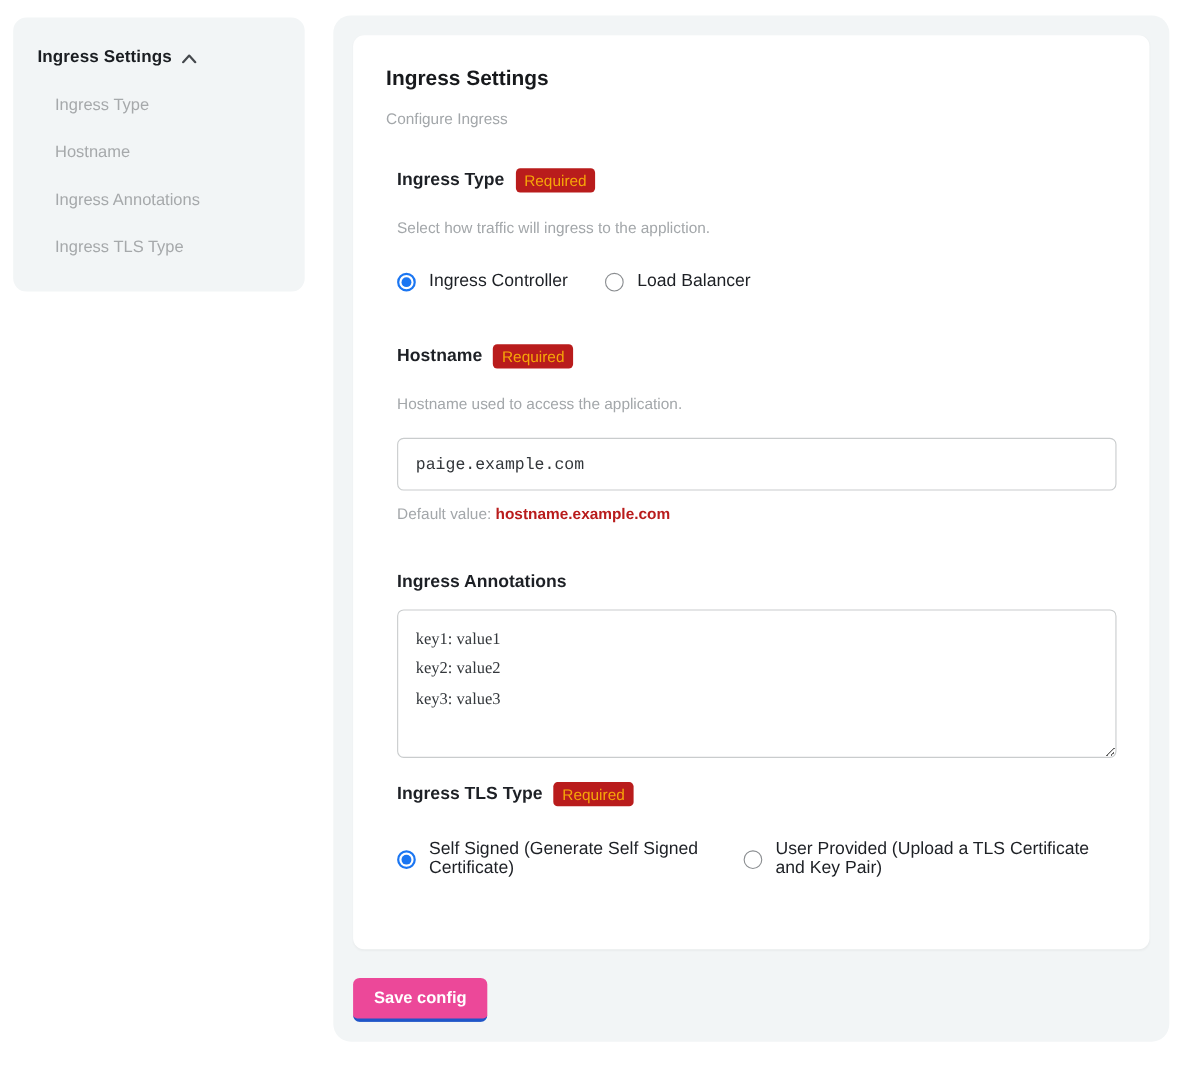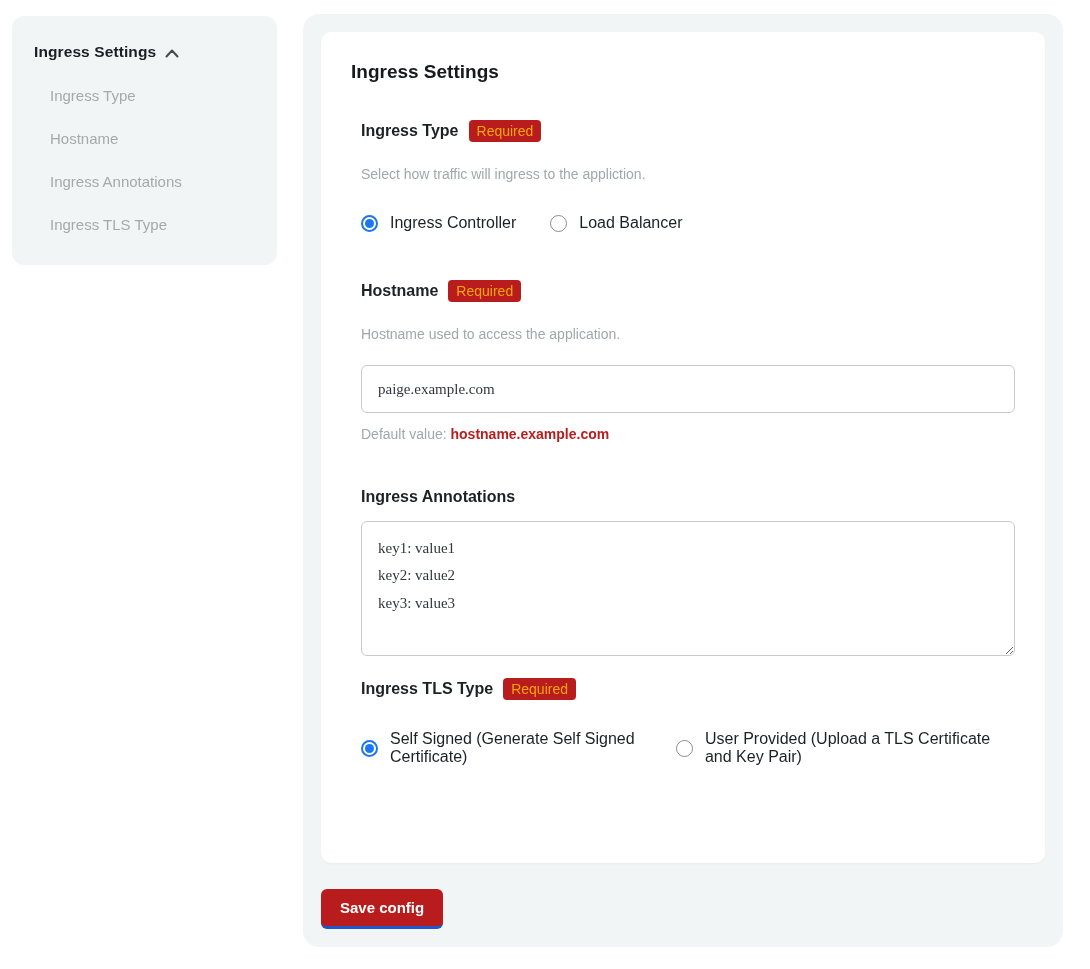--- a/index.html
+++ b/index.html
@@ -41,33 +41,33 @@
   .radio-option { display:flex; align-items:center; gap:12px; cursor:pointer; }
   .radio { width:17px; height:17px; border-radius:50%; border:1.5px solid #8a8d90;
            background:#fff; position:relative; flex:none; }
   .radio.checked { border:2px solid #1b76f2; }
   .radio.checked::after { content:""; position:absolute; inset:2px; border-radius:50%;
                           background:#1b76f2; }
   .radio-label { font-size:16px; color:#1d2025; }
 
   .text-input { display:block; margin-top:23px; width:100%; height:48px;
                 border:1px solid #c9cccd; border-radius:6px; padding:12px 16px;
-                font-family:Liberation Serif, serif; font-size:15px; color:#33373b;
+                font-family:Liberation Mono, monospace; font-size:15px; color:#33373b;
                 outline:none; background:#fff; }
   .default-line { margin-top:13px; font-size:14px; color:#a3a7aa; }
   .default-value { color:#b91c1c; font-weight:bold; }
 
   .annotations-input { display:block; margin-top:15px; width:100%; height:135px;
                        border:1px solid #c9cccd; border-radius:6px; padding:13px 16px;
                        font-family:Liberation Serif, serif; font-size:15px;
                        line-height:1.82; color:#33373b; outline:none; resize:vertical;
                        background:#fff; white-space:pre; }
 
   .save-row { margin-top:26px; }
-  .save-button { display:inline-block; background:#b91c1c; color:#ffffff;
+  .save-button { display:inline-block; background:#ec4899; color:#ffffff;
                  font-family:"Liberation Sans", sans-serif; font-size:15px; font-weight:bold;
                  border:none; border-bottom:3px solid #1f55c8; border-radius:6px;
                  padding:0 19px; height:40px; cursor:pointer; }
 </style>
 </head>
 <body>
 
 <aside class="sidebar">
   <div class="sidebar-header">
     <span class="sidebar-title">Ingress Settings</span>
@@ -82,20 +82,21 @@
     <li class="sidebar-item">Hostname</li>
     <li class="sidebar-item">Ingress Annotations</li>
     <li class="sidebar-item">Ingress TLS Type</li>
   </ul>
 </aside>
 
 <main class="panel">
   <div class="card">
 
     <h1 class="card-title">Ingress Settings</h1>
+    <p class="card-subtitle">Configure Ingress</p>
 
     <section class="section mt-lg">
       <div class="label-row">
         <span class="field-label">Ingress Type</span>
         <span class="badge">Required</span>
       </div>
       <p class="field-desc">Select how traffic will ingress to the appliction.</p>
       <div class="radio-row">
         <label class="radio-option">
           <span class="radio checked"></span>

